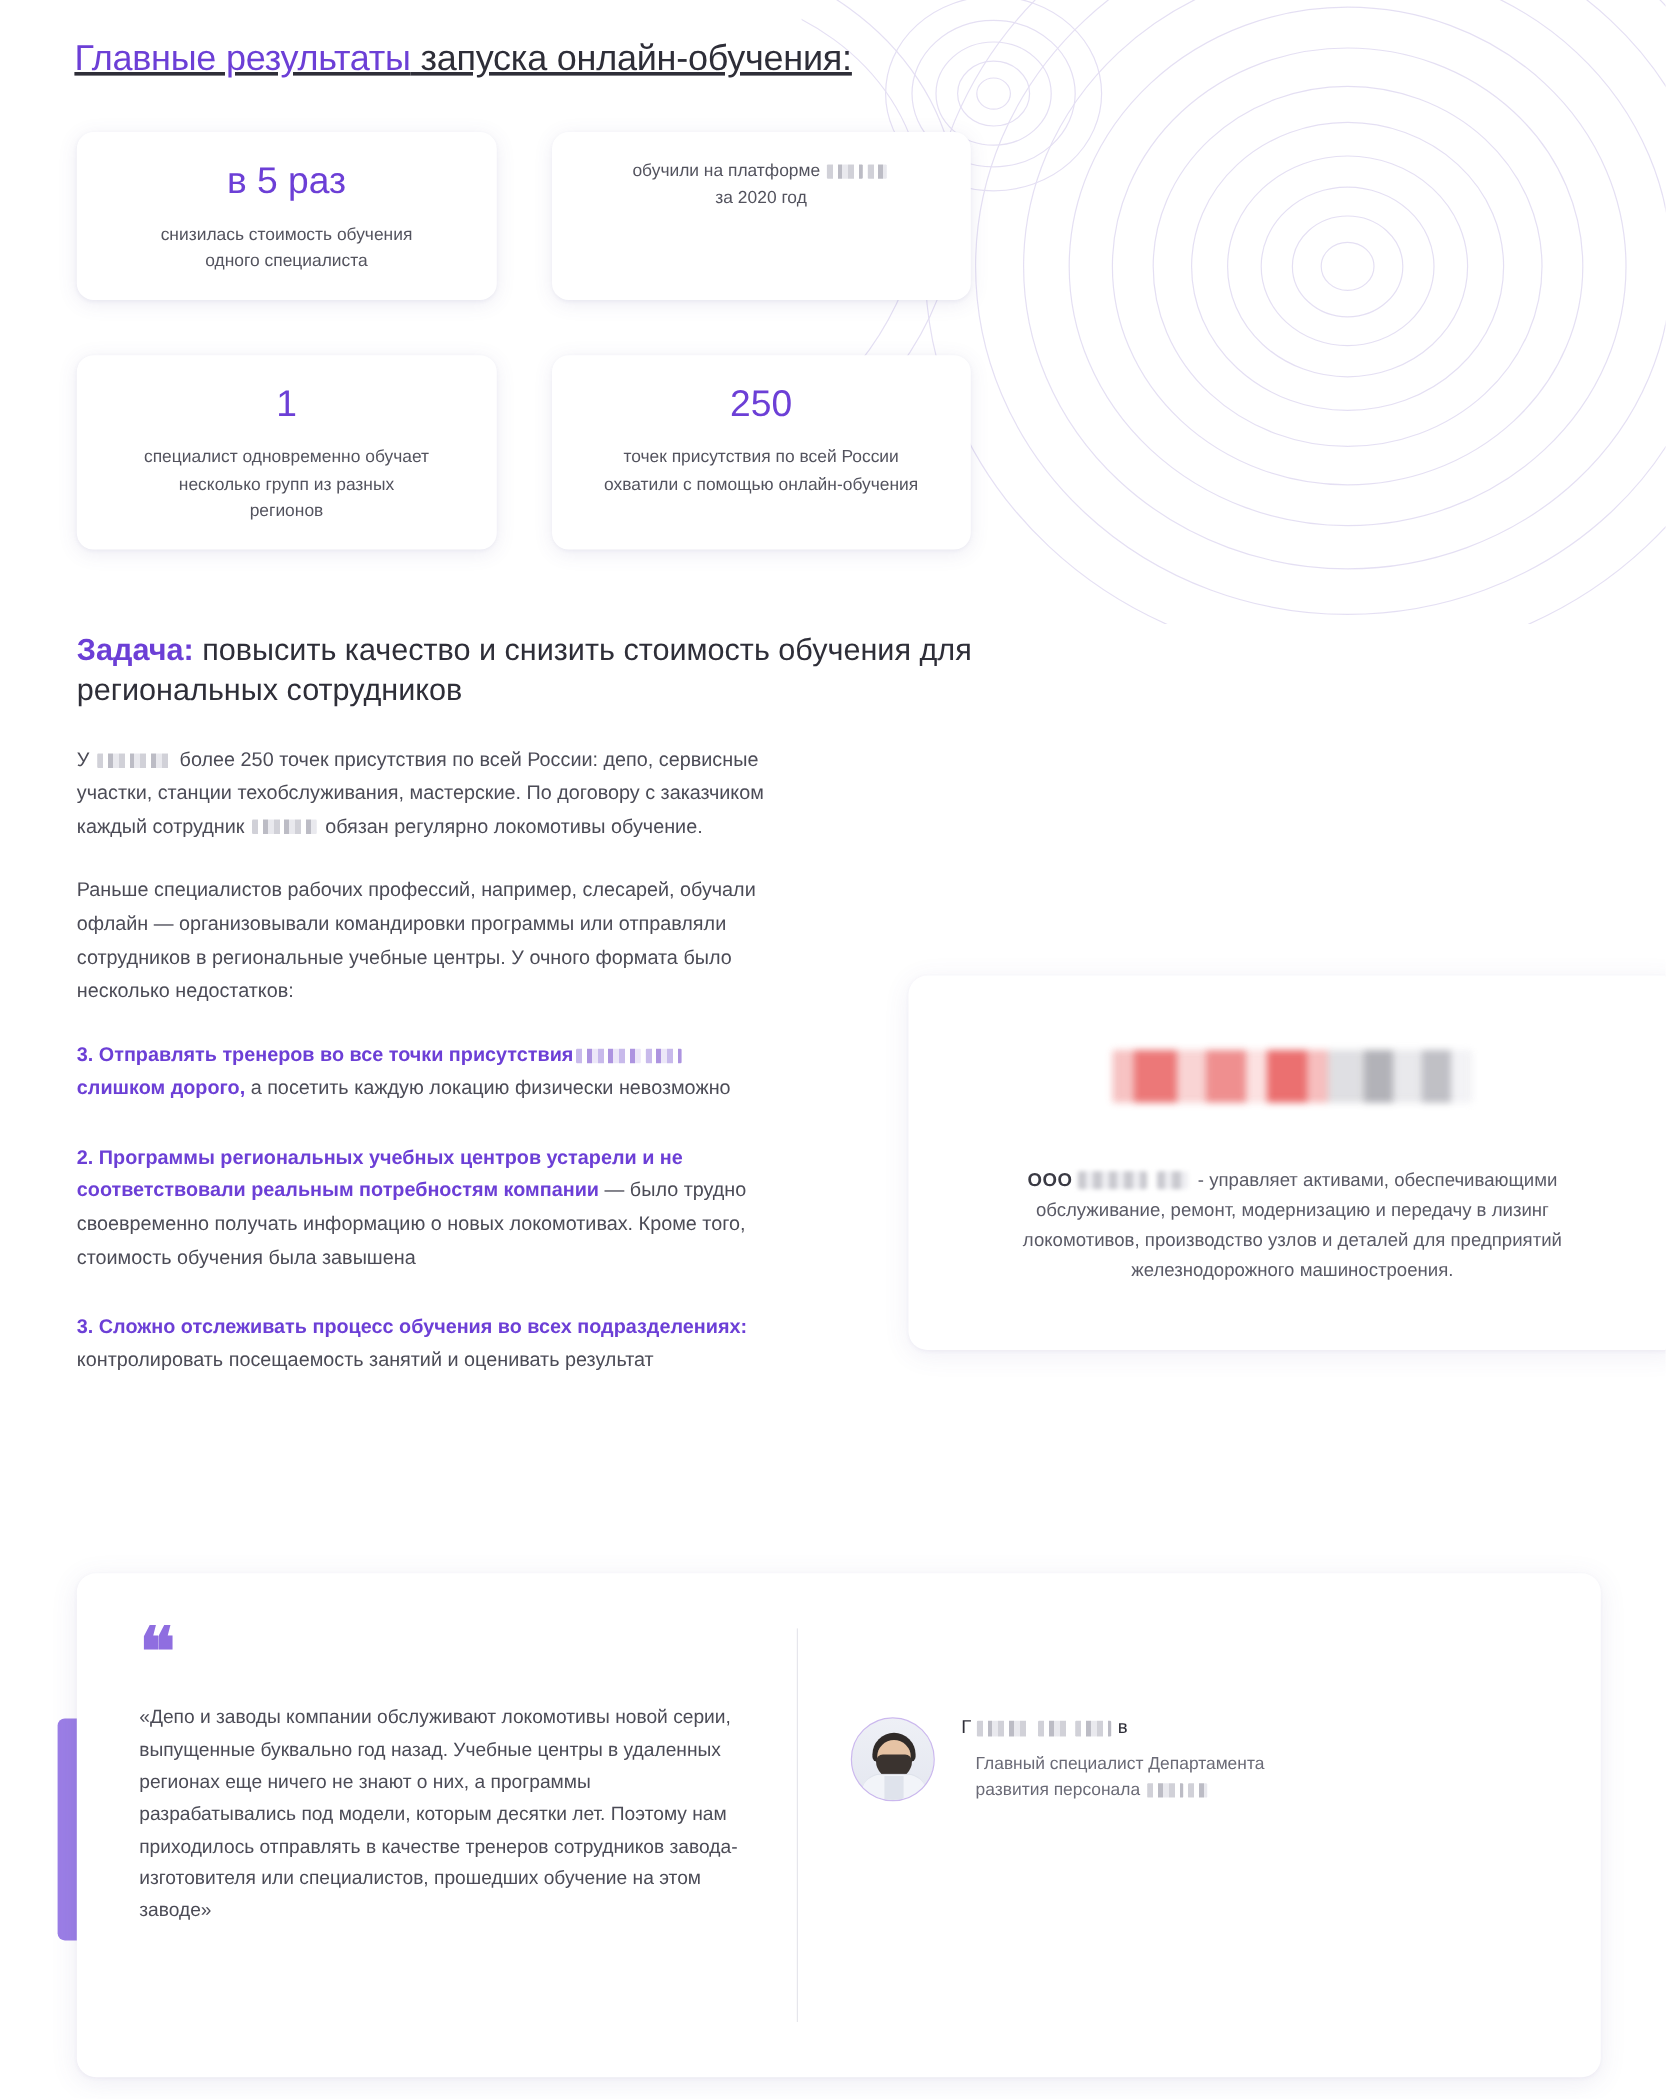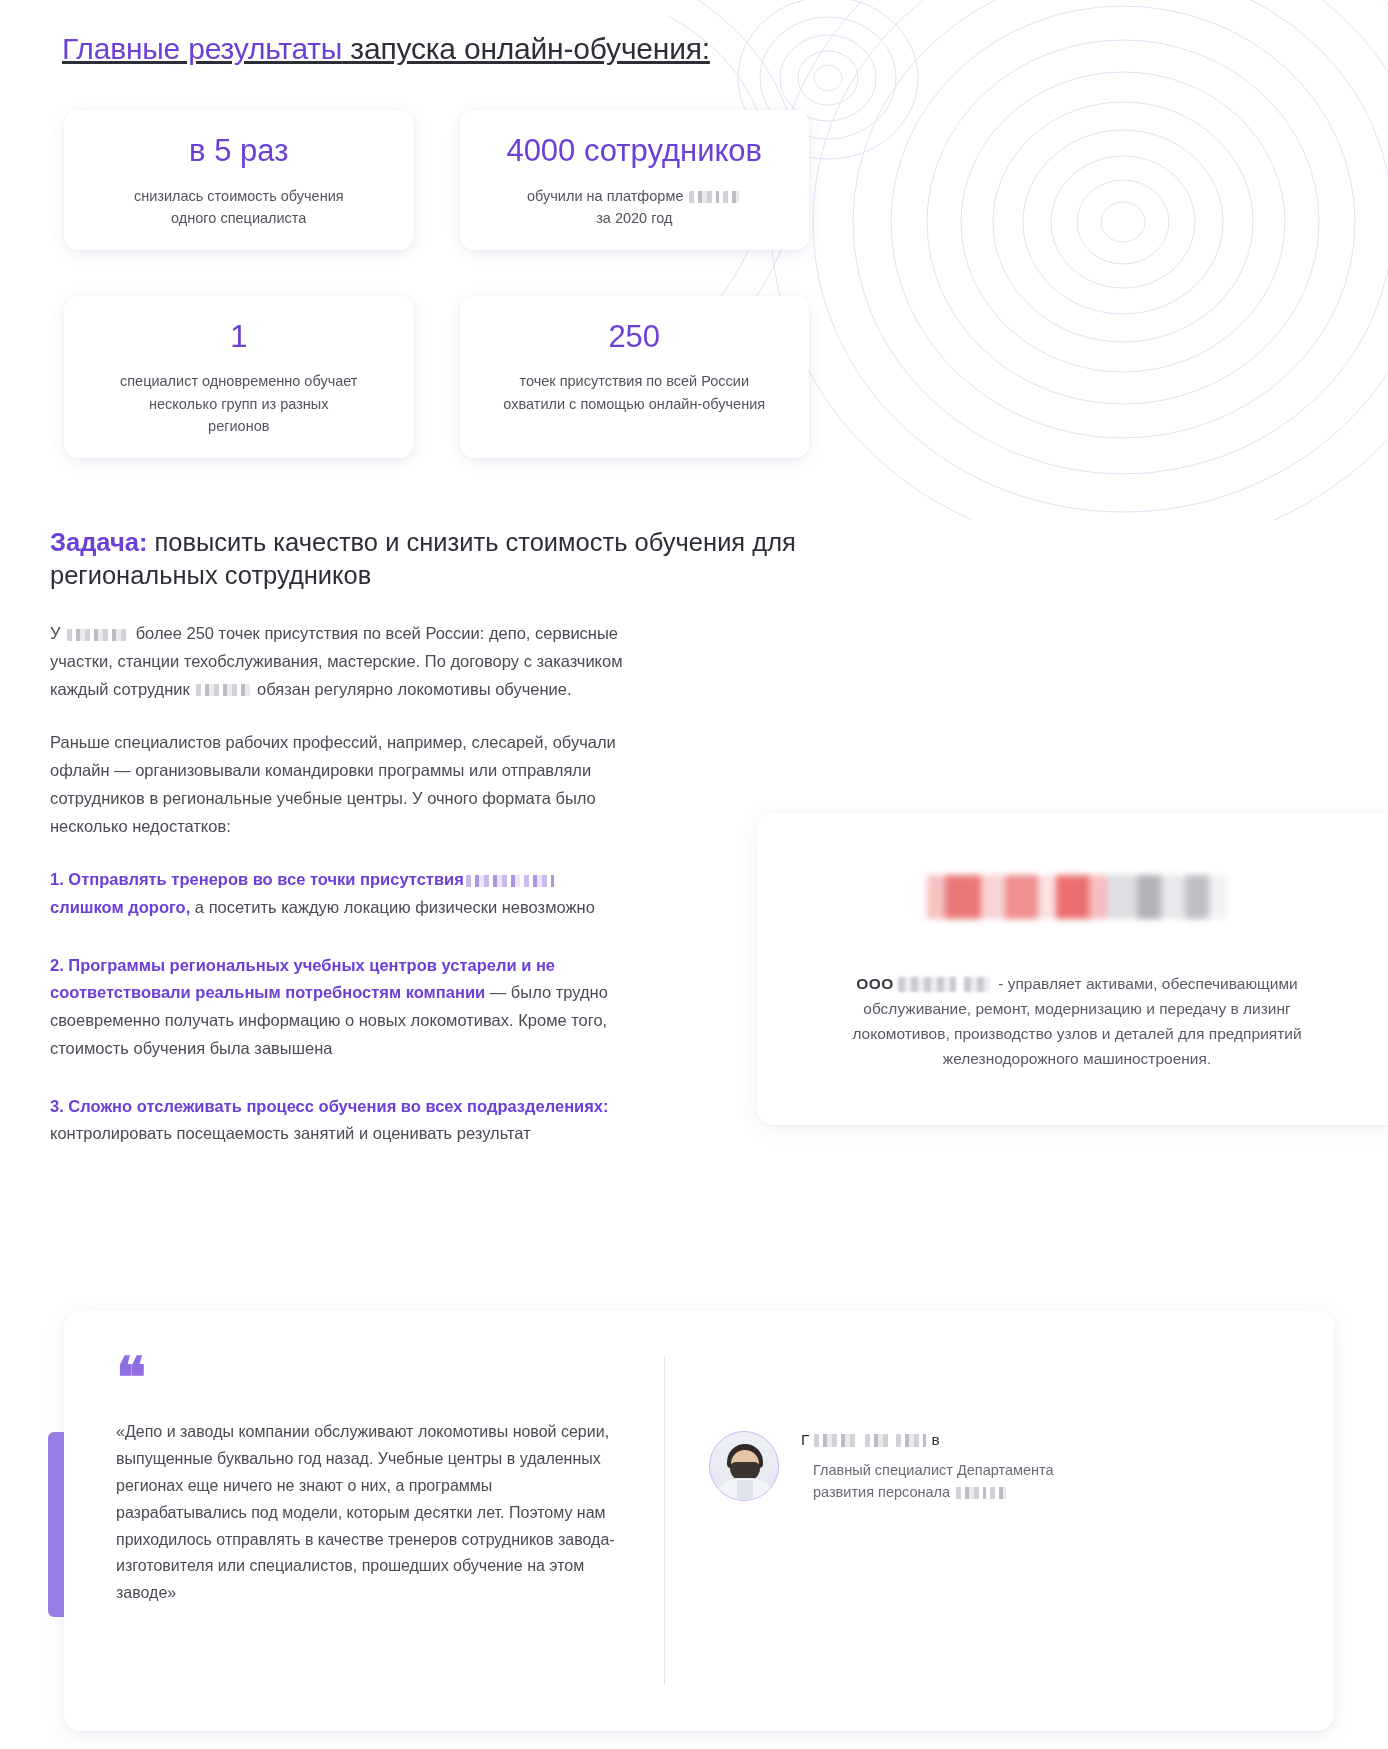--- a/index.html
+++ b/index.html
@@ -68,21 +68,21 @@
   .blur-chip.w62 { width:62px; }
   .blur-chip.w30 { width:30px; }
   .blur-chip.w24 { width:24px; }
   .blur-chip.w16 { width:16px; }
   .blur-chip.purple {
     background:
       repeating-linear-gradient(90deg,#c6b7ea 0 5px,#ffffff 5px 9px,#a98fdf 9px 13px,#ece6f8 13px 18px);
   }
 
   
-  .task { position:absolute; left:50px; top:526px; width:760px; z-index:2; }
+  .task { position:absolute; left:64px; top:526px; width:760px; z-index:2; }
   .task-title {
     font-size:25.5px; line-height:1.3; font-weight:400; color:#2e2e38;
     margin:0 0 28px 0;
   }
   .task-title b { color:#6c3fd6; font-weight:700; }
 
   .body-col { width:580px; }
   .body-col p {
     margin:0 0 26px 0;
     font-size:16.5px;
@@ -216,21 +216,20 @@
   <div class="stats">
     <div class="stat-row">
       <div class="stat-card">
         <div class="stat-num">в 5 раз</div>
         <div class="stat-desc">
           <div>снизилась стоимость обучения</div>
           <div>одного специалиста</div>
         </div>
       </div>
       <div class="stat-card">
-        <div class="stat-num">4000 сотрудников</div>
         <div class="stat-desc">
           <div>
             <span>обучили на платформе</span>
             <span class="blur-chip w30"></span><span class="blur-chip w16"></span>
           </div>
           <div>за 2020 год</div>
         </div>
       </div>
     </div>
     <div class="stat-row">
@@ -260,21 +259,21 @@
       <p>
         <span>У</span>
         <span class="blur-chip w62"></span>
         <span>более 250 точек присутствия по всей России: депо, сервисные участки, станции техобслуживания, мастерские. По договору с заказчиком каждый сотрудник</span>
         <span class="blur-chip w54"></span>
         <span>обязан регулярно локомотивы обучение.</span>
       </p>
       <p>Раньше специалистов рабочих профессий, например, слесарей, обучали офлайн — организовывали командировки программы или отправляли сотрудников в региональные учебные центры. У очного формата было несколько недостатков:</p>
 
       <div class="pain">
-        <b>1. Отправлять тренеров во все точки присутствия</b><span class="blur-chip purple w54"></span><span class="blur-chip purple w30"></span>
+        <b>3. Отправлять тренеров во все точки присутствия</b><span class="blur-chip purple w54"></span><span class="blur-chip purple w30"></span>
         <b>слишком дорого,</b><span> а посетить каждую локацию физически невозможно</span>
       </div>
 
       <div class="pain">
         <b>2. Программы региональных учебных центров устарели и не соответствовали реальным потребностям компании</b><span> — было трудно своевременно получать информацию о новых локомотивах. Кроме того, стоимость обучения была завышена</span>
       </div>
 
       <div class="pain">
         <b>3. Сложно отслеживать процесс обучения во всех подразделениях:</b><span> контролировать посещаемость занятий и оценивать результат</span>
       </div>

